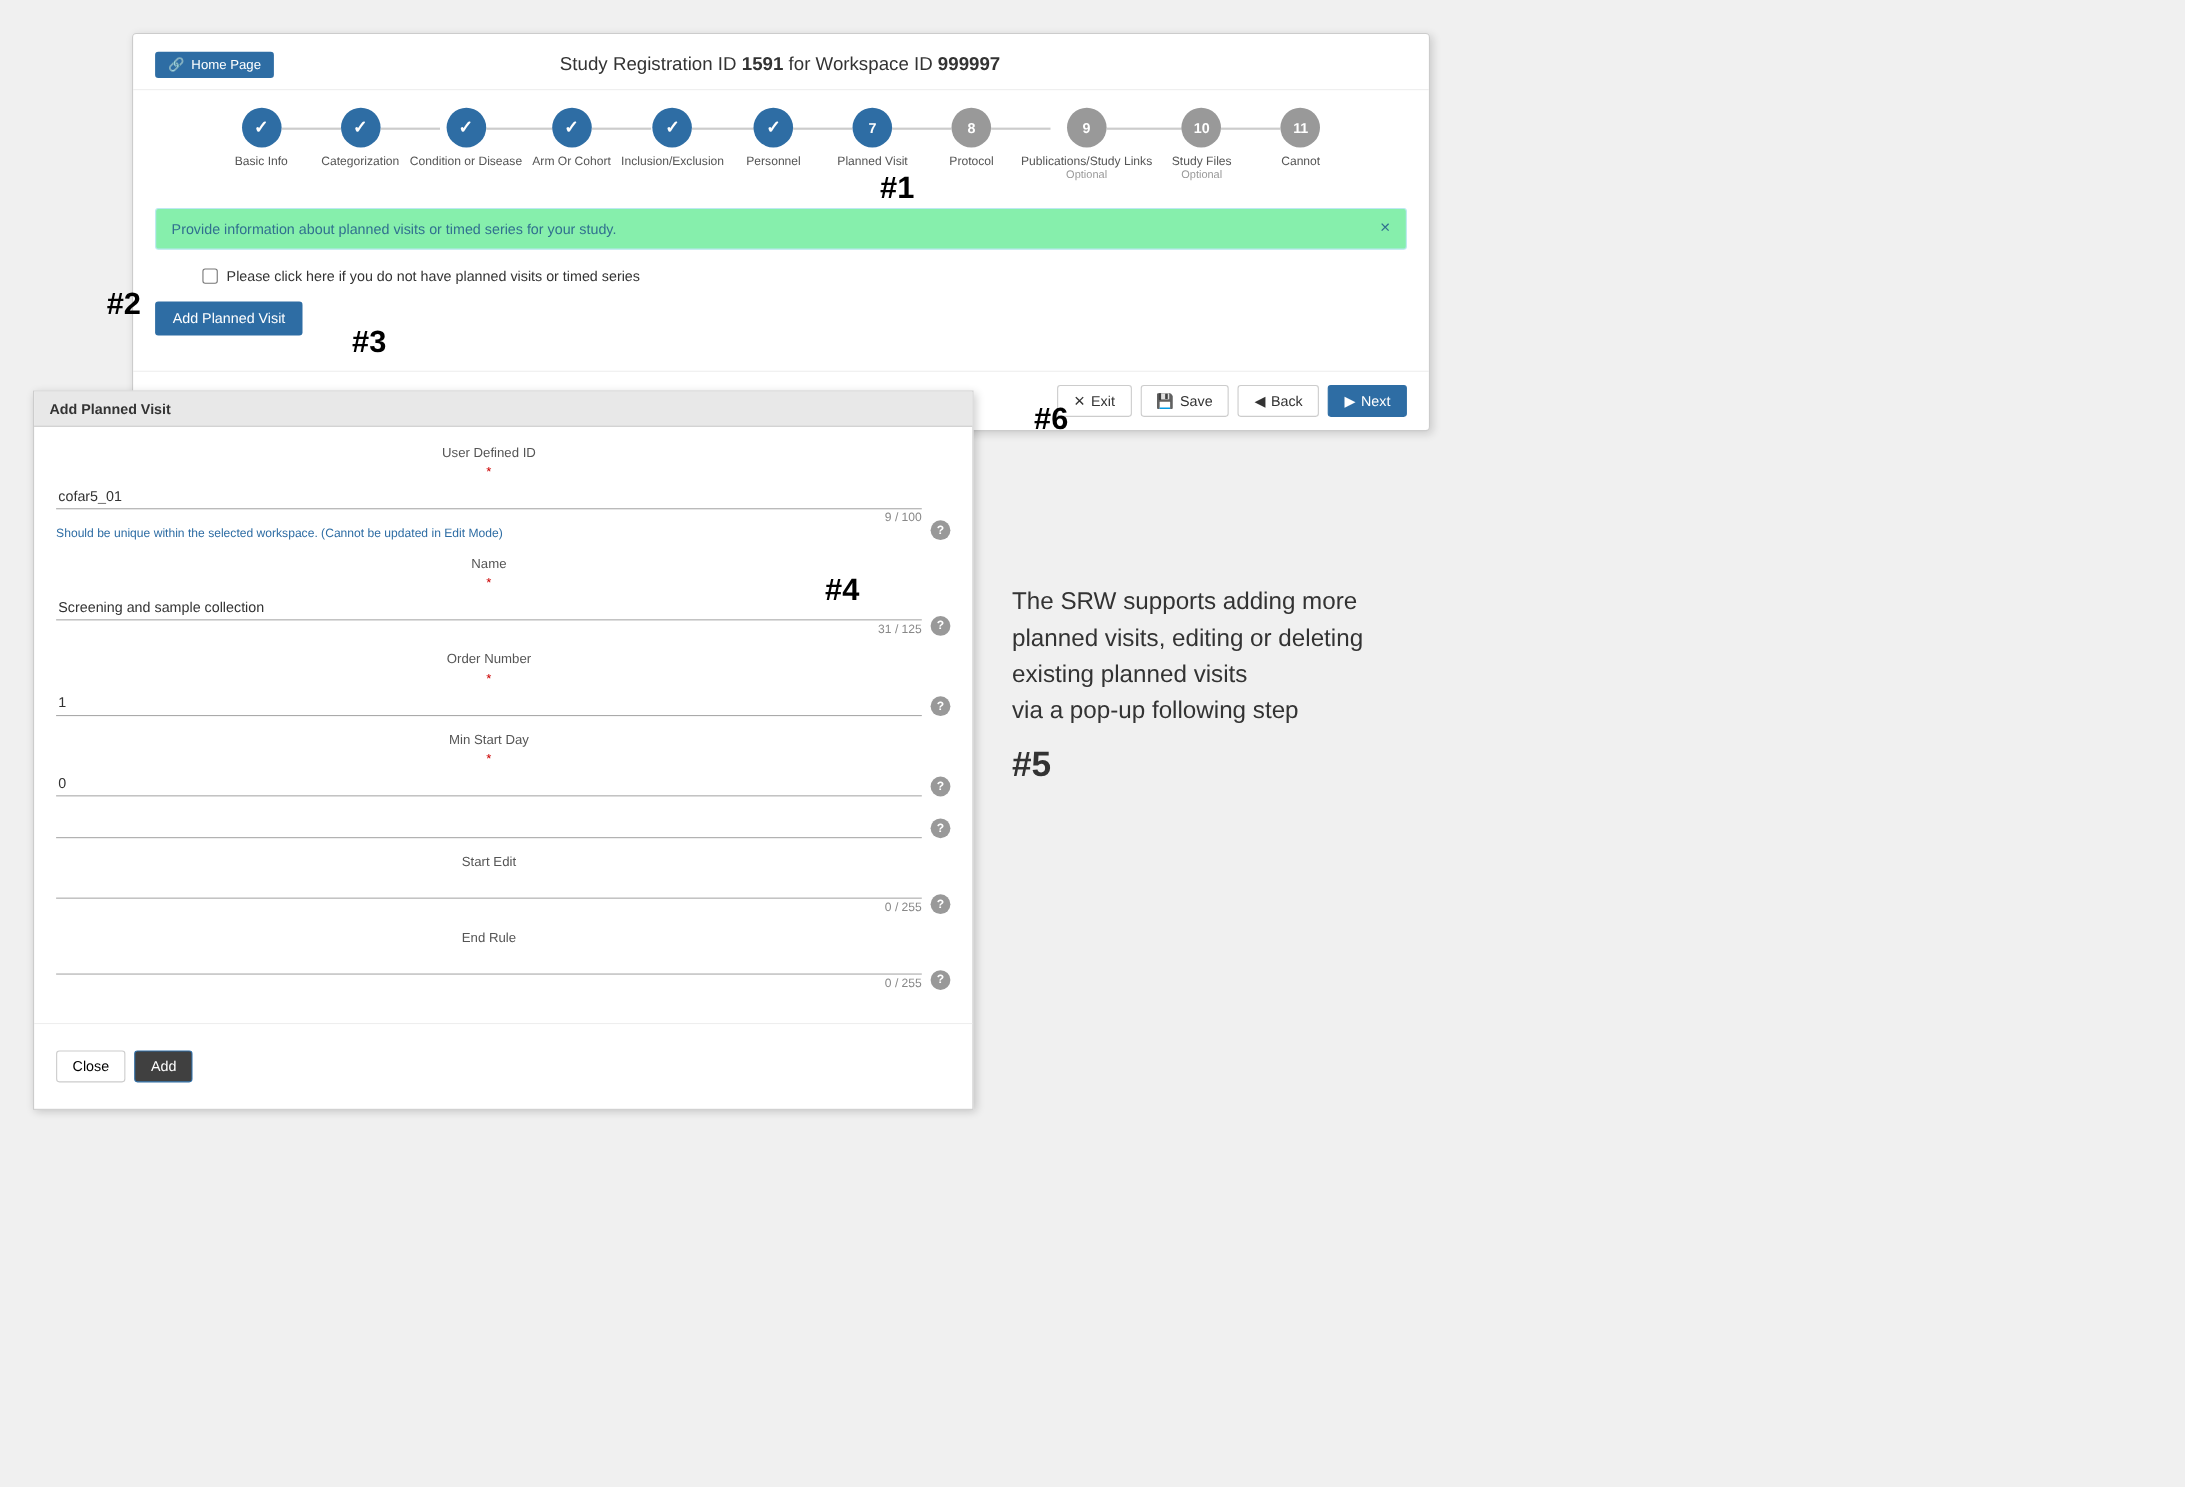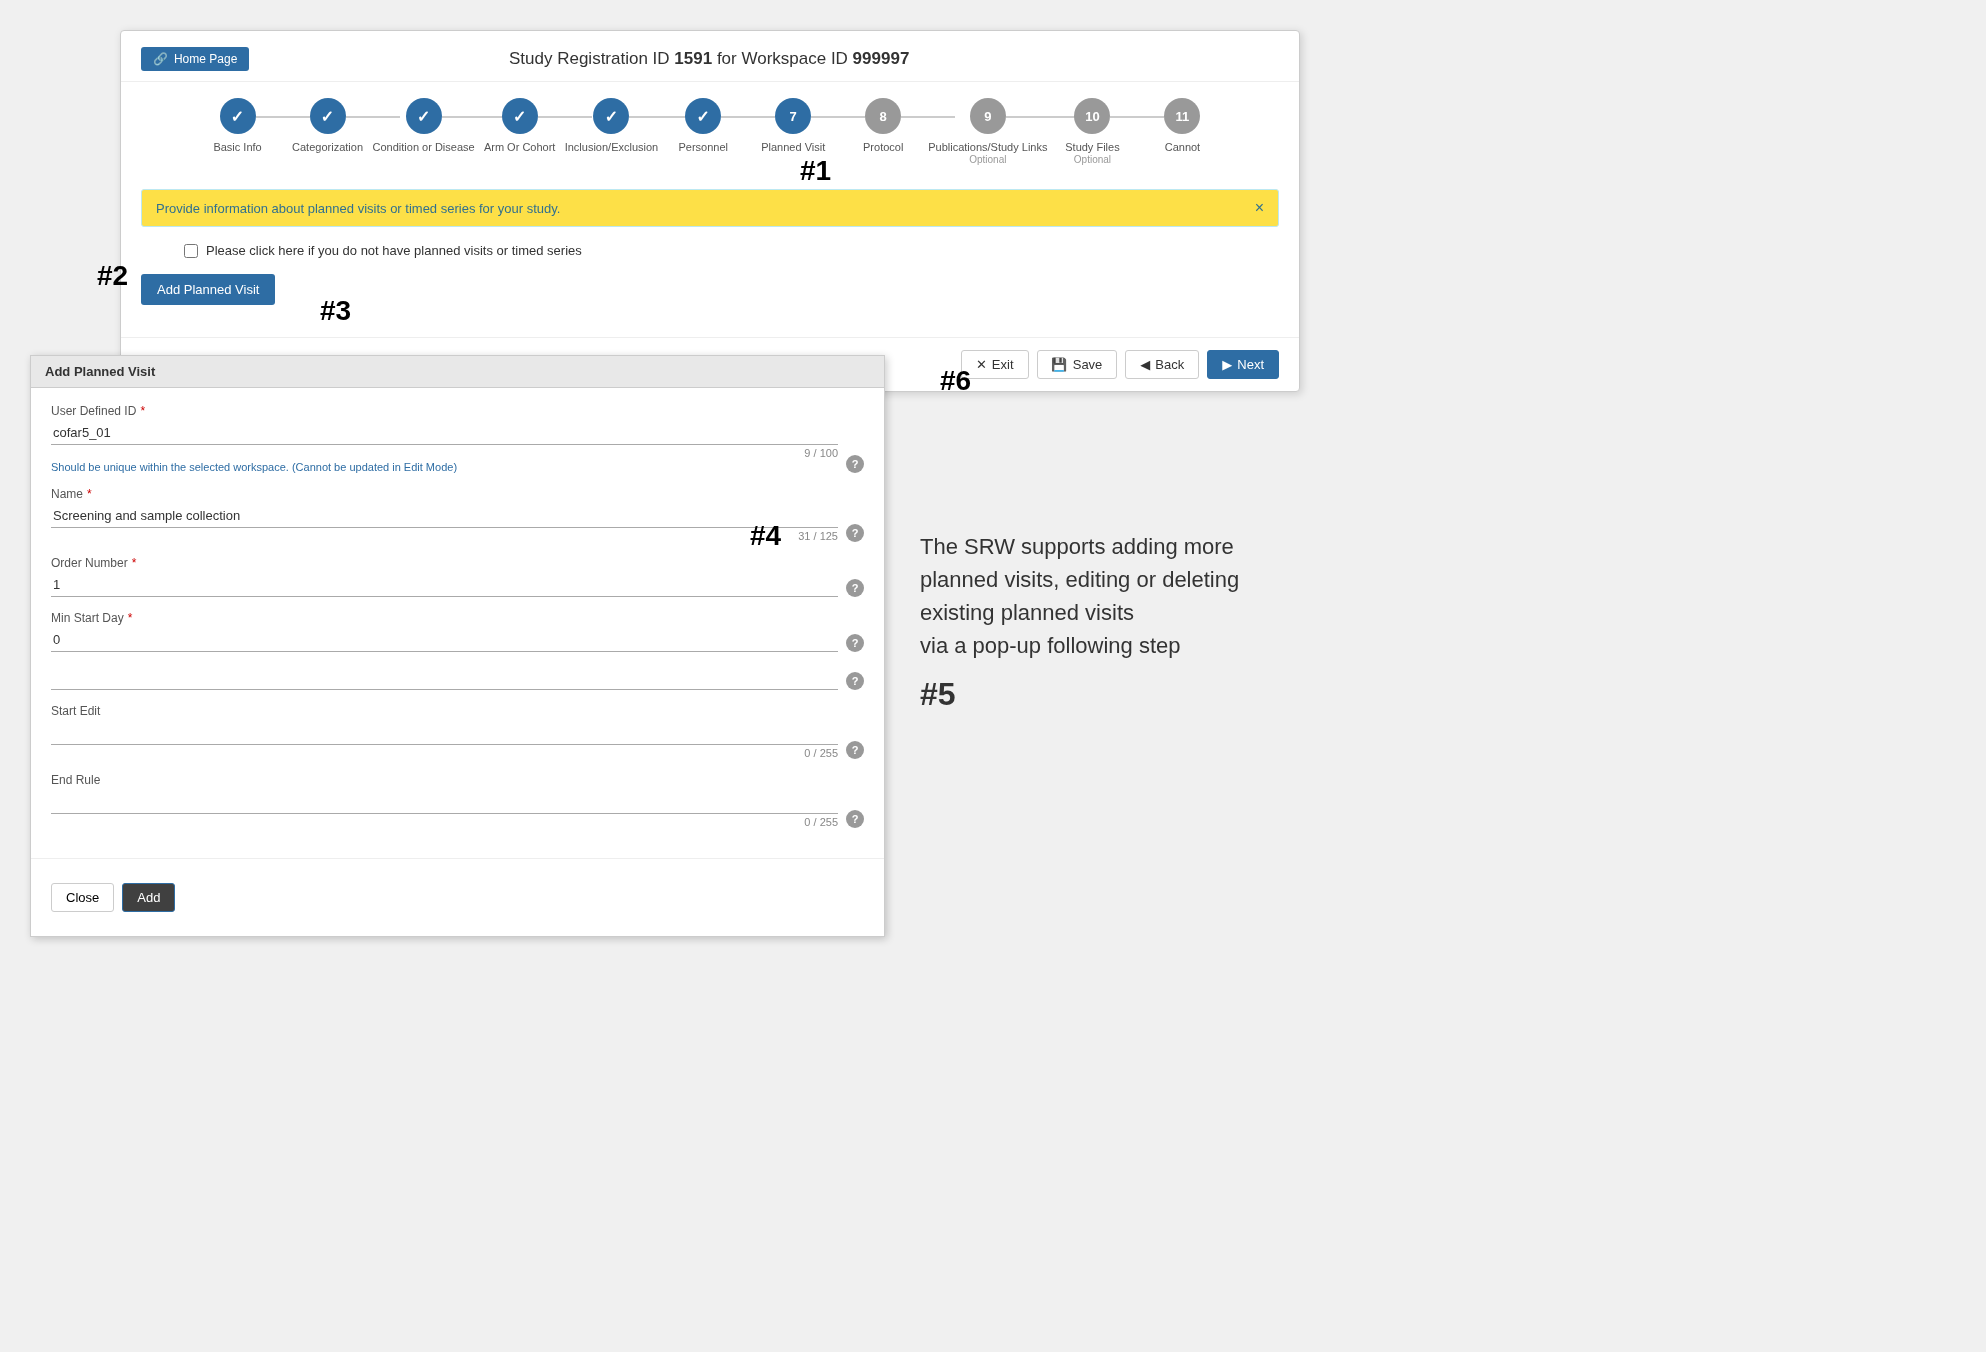--- a/index.html
+++ b/index.html
@@ -132,21 +132,21 @@
       font-size: 16px;
     }
 
     
     .panel-body {
       padding: 16px 20px;
     }
 
     
     .info-banner {
-      background: #fde047;
+      background: #86efac;
       border: 1px solid #bce8f1;
       border-radius: 3px;
       padding: 10px 14px;
       display: flex;
       align-items: center;
       justify-content: space-between;
       margin-bottom: 16px;
       font-size: 13px;
       color: #31708f;
     }
@@ -243,20 +243,21 @@
       margin-bottom: 14px;
     }
 
     .field-label {
       font-size: 12px;
       color: #555;
       margin-bottom: 3px;
       display: flex;
       align-items: center;
       gap: 4px;
+      flex-direction: column;
     }
 
     .required-star {
       color: #c00;
       font-size: 12px;
     }
 
     .field-input {
       width: 100%;
       border: none;

